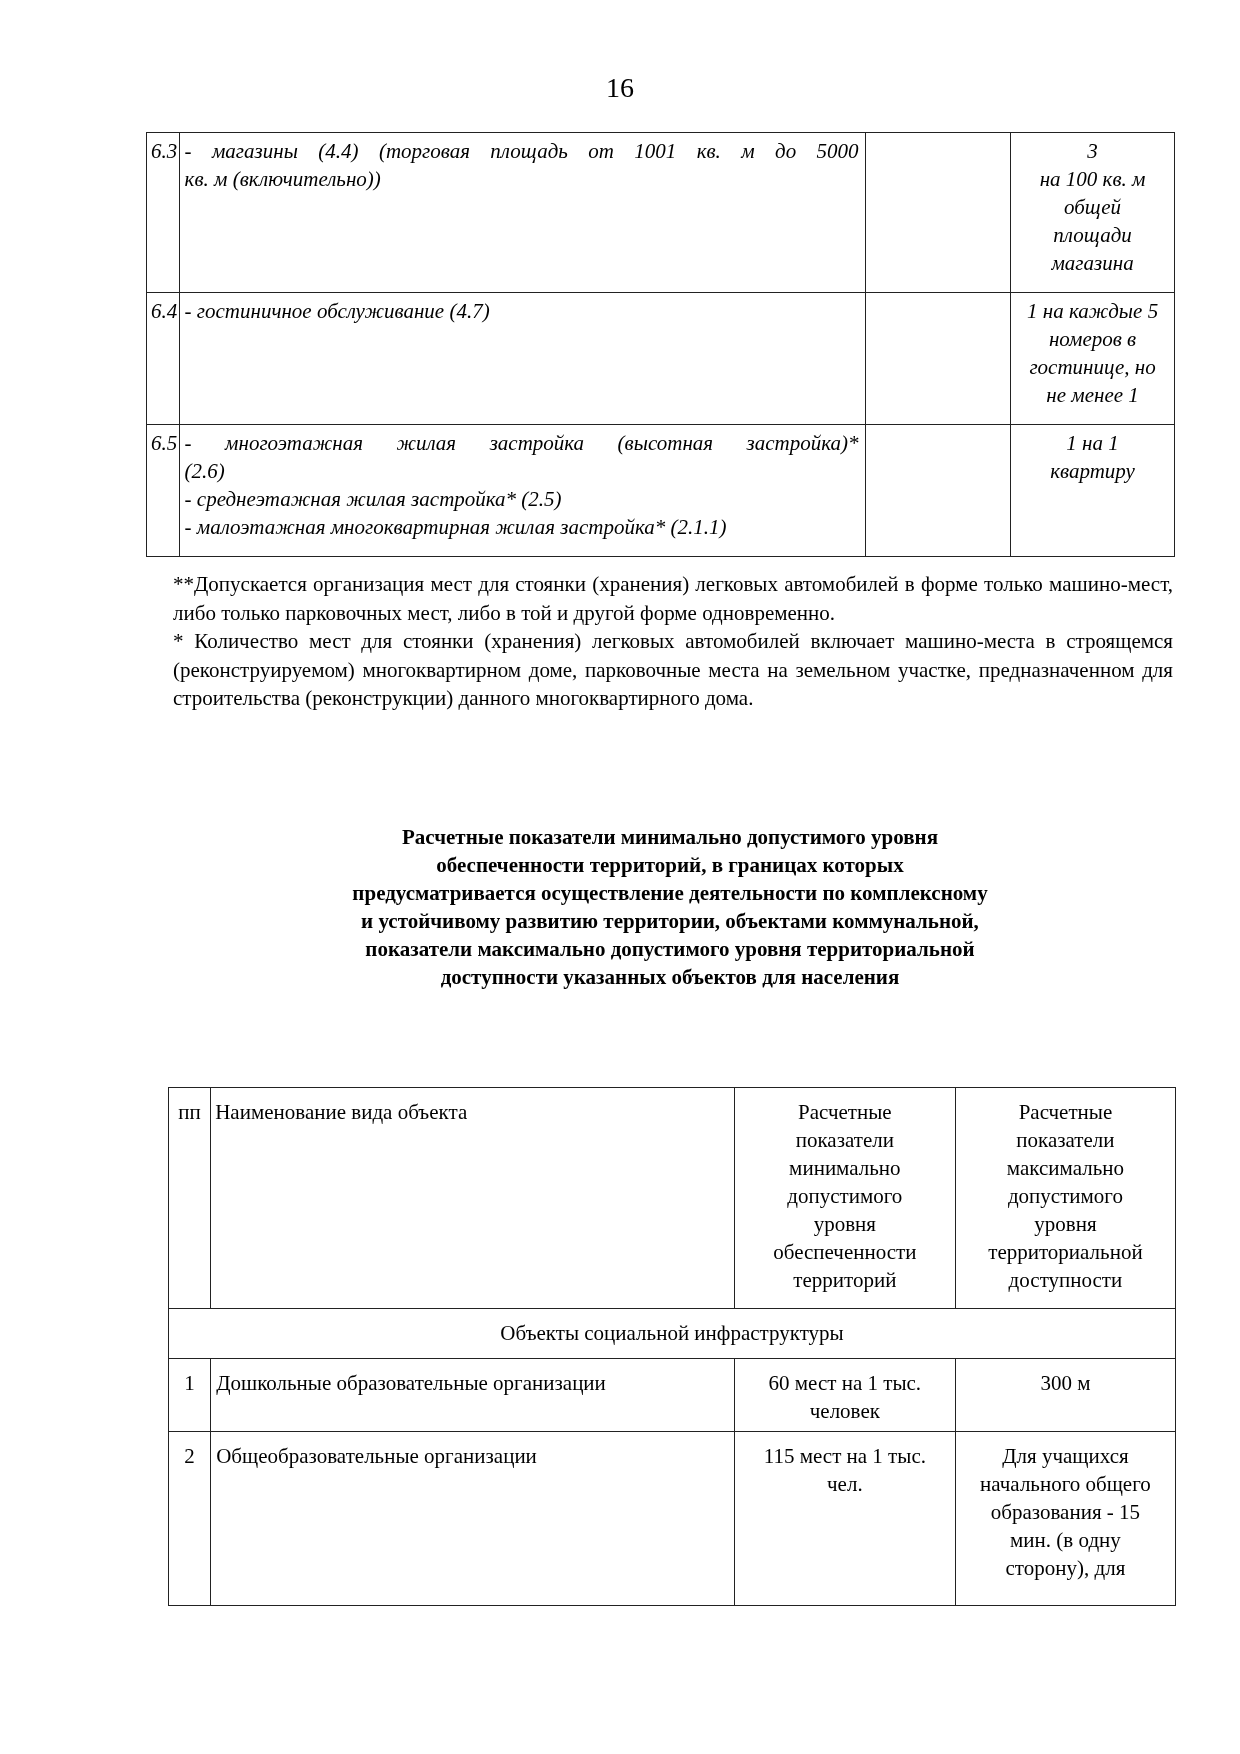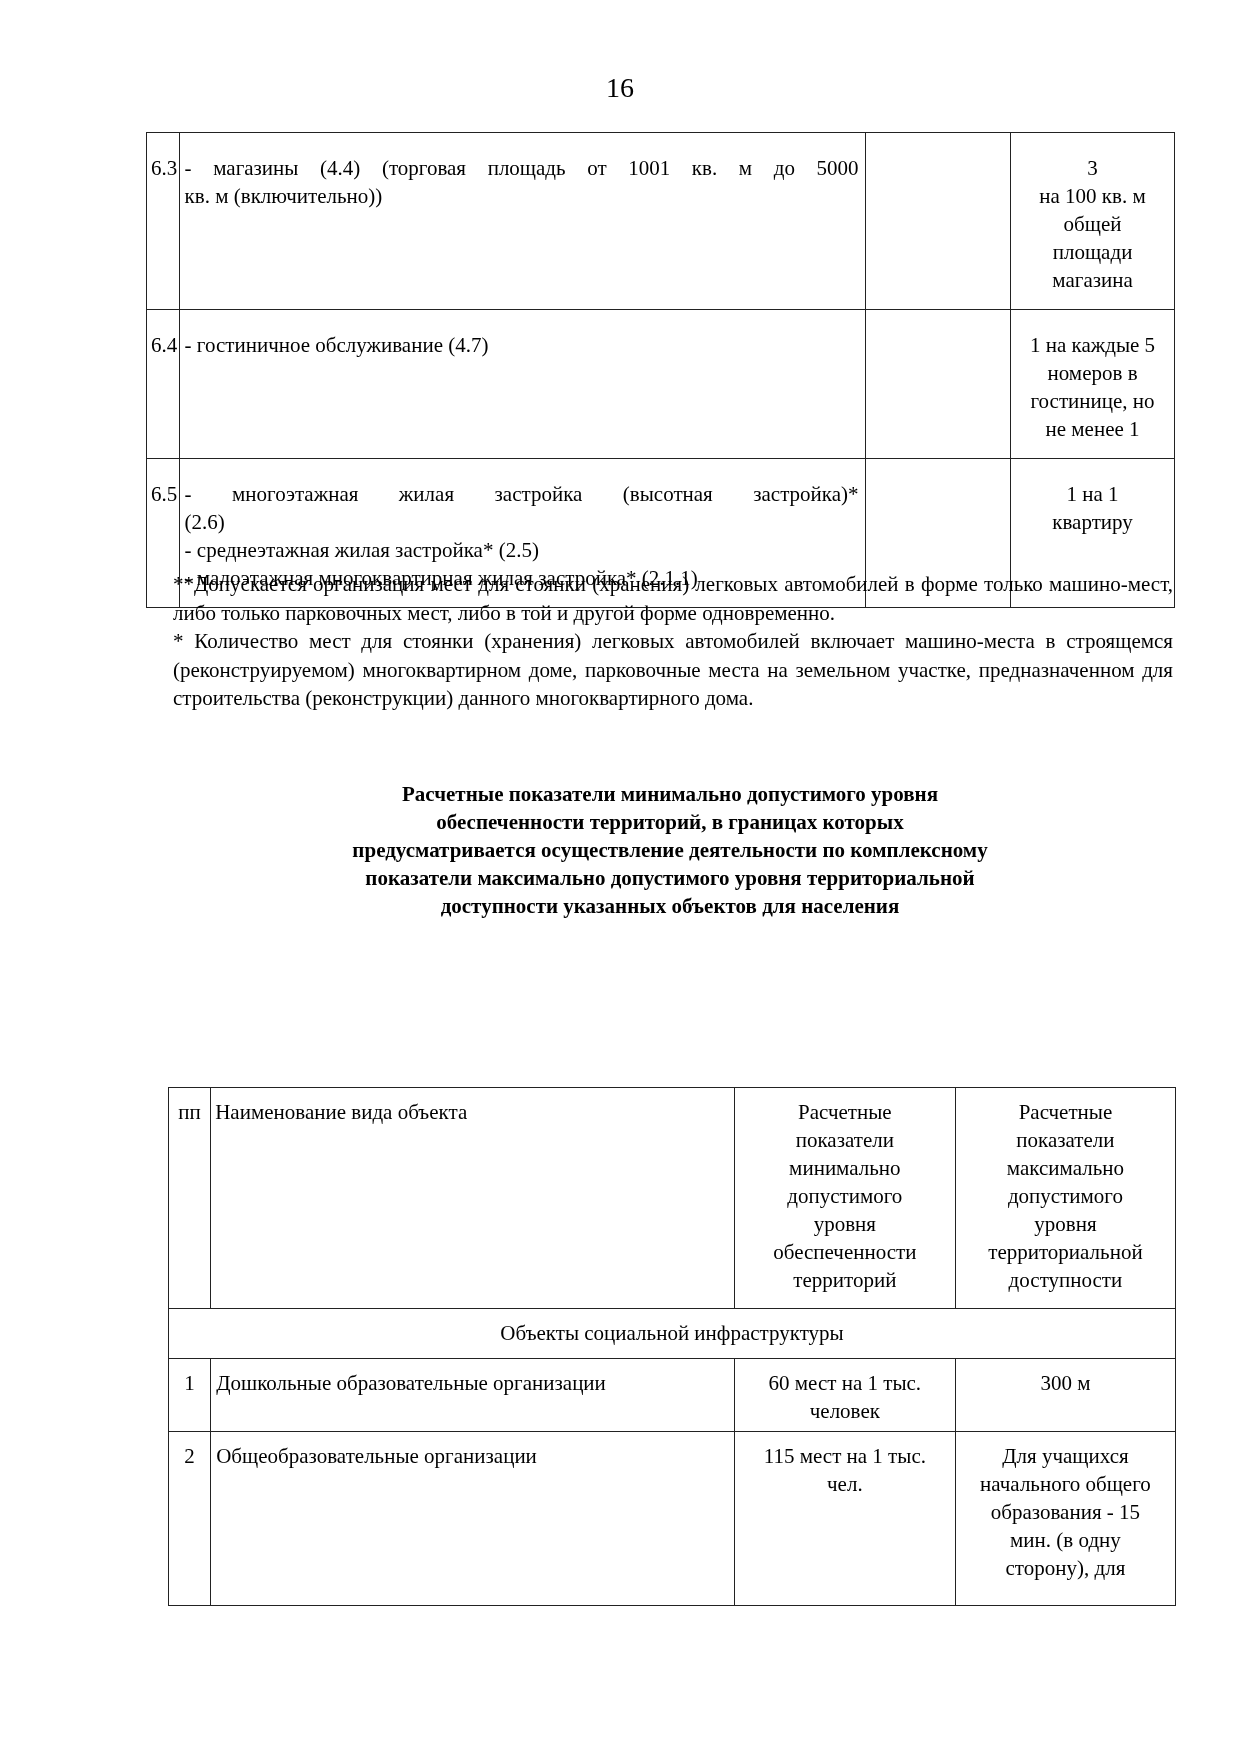--- a/index.html
+++ b/index.html
@@ -36,21 +36,22 @@
       padding: 0;
       font-weight: normal;
     }
     
     .t1 {
       left: 146px;
       top: 132px;
       width: 1029px;
     }
     .t1 td {
-      padding: 21px 5px 6px 5px;
+      padding: 4px 5px 6px 5px;
+      font-style: italic;
     }
     .t1 .c-num { width: 25px; padding-left: 4px; padding-right: 2px; }
     .t1 .c-name { width: 662px; padding-left: 5px; padding-right: 6px; }
     .t1 .c-empty { width: 132px; }
     .t1 .c-val { width: 150px; text-align: center; }
     .t1 tr.r1 td { height: 149px; }
     .t1 tr.r2 td { height: 121px; }
     .t1 tr.r3 td { height: 121px; }
     .justify-last-left { text-align: justify; }
     .line { display: block; }
@@ -63,21 +64,21 @@
       width: 1000px;
       font-size: 21px;
       line-height: 28.5px;
     }
     .notes p {
       margin: 0;
     }
     .heading {
       position: absolute;
       left: 220px;
-      top: 780px;
+      top: 823px;
       width: 900px;
       text-align: center;
       font-weight: bold;
       font-size: 21px;
       line-height: 28px;
     }
     .heading .hl { display: block; }
 
     
     .t2 {
@@ -154,20 +155,21 @@
 
 <div class="notes">
   <p class="justify-last-left">**Допускается организация мест для стоянки (хранения) легковых автомобилей в форме только машино-мест, либо только парковочных мест, либо в той и другой форме одновременно.</p>
   <p class="justify-last-left">* Количество мест для стоянки (хранения) легковых автомобилей включает машино-места в строящемся (реконструируемом) многоквартирном доме, парковочные места на земельном участке, предназначенном для строительства (реконструкции) данного многоквартирного дома.</p>
 </div>
 
 <div class="heading">
   <span class="hl">Расчетные показатели минимально допустимого уровня</span>
   <span class="hl">обеспеченности территорий, в границах которых</span>
   <span class="hl">предусматривается осуществление деятельности по комплексному</span>
+  <span class="hl">и устойчивому развитию территории, объектами коммунальной,</span>
   <span class="hl">показатели максимально допустимого уровня территориальной</span>
   <span class="hl">доступности указанных объектов для населения</span>
 </div>
 
 <table class="t2">
   <tbody>
       <tr class="hdr">
     <td class="c-pp">пп</td>
     <td class="c-name name-center">Наименование вида объекта</td>
     <td class="c-min">

